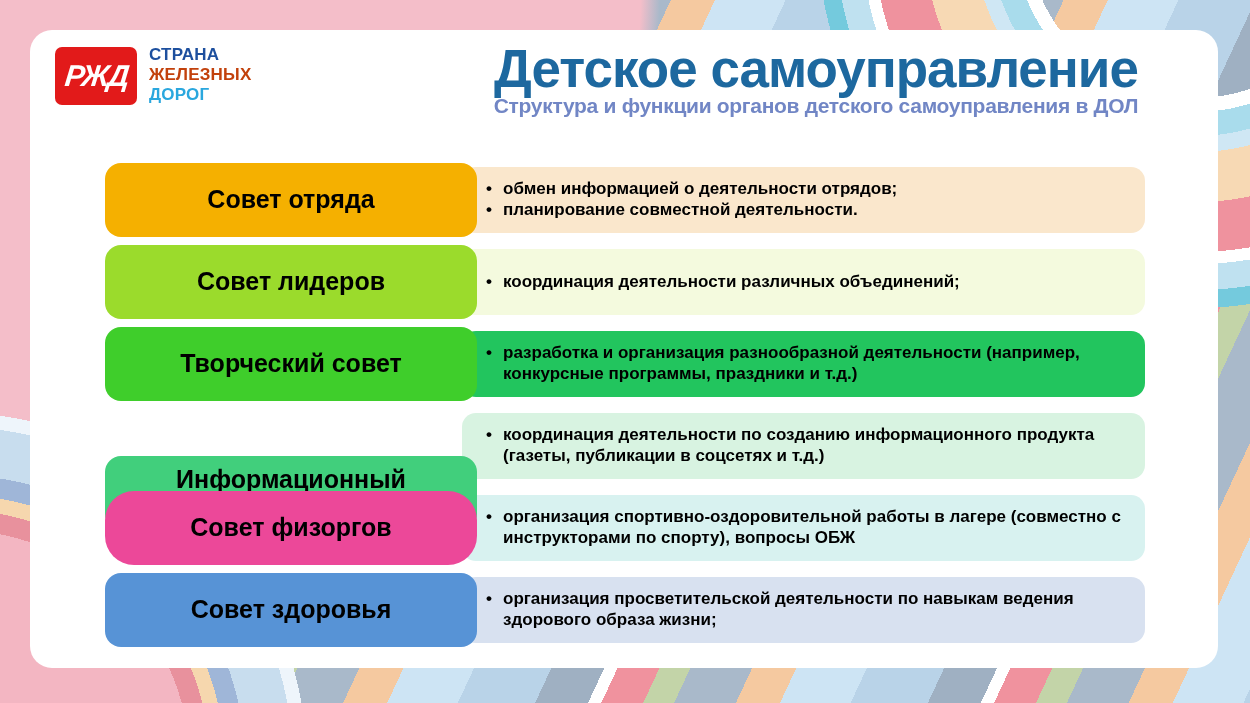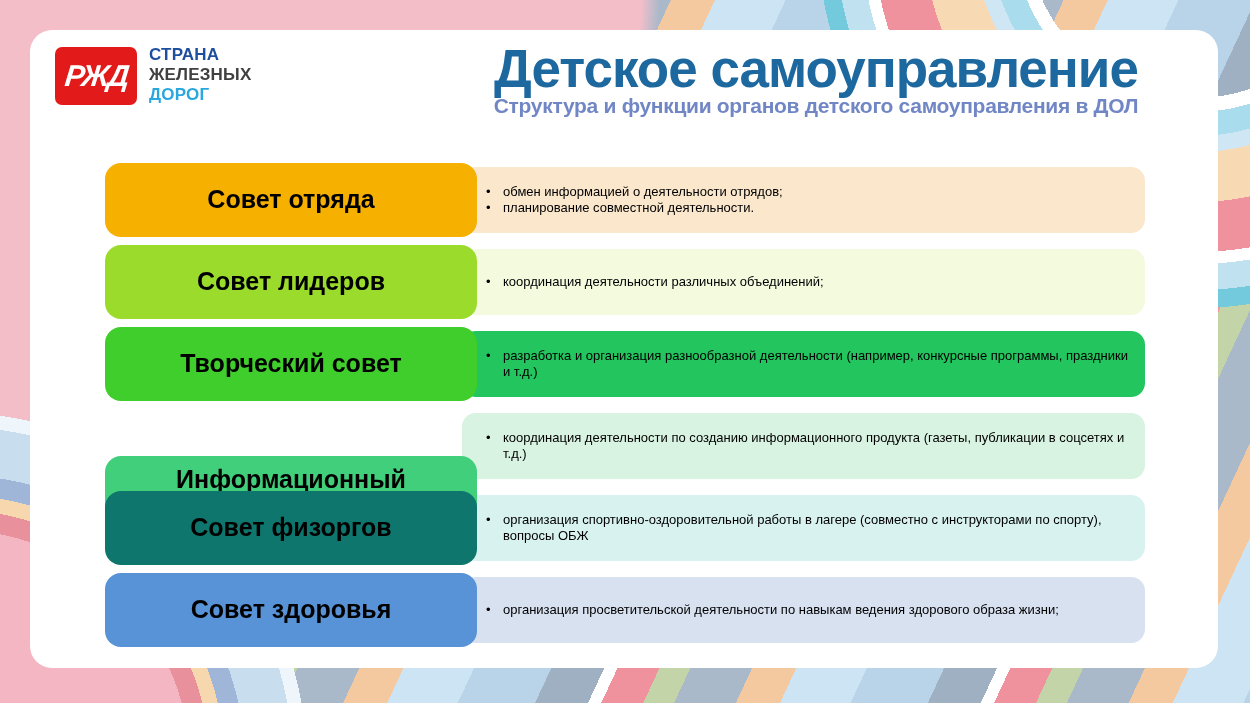--- a/index.html
+++ b/index.html
@@ -82,21 +82,21 @@
   .panel{
     position:absolute;left:432px;top:4px;width:683px;height:66px;
     border-radius:14px;display:flex;align-items:center;z-index:1;
     padding:0;
   }
   .panel ul{
     margin:0;padding:0 14px 0 24px;list-style:none;
   }
   .panel li{
     position:relative;padding-left:17px;
-    font-size:13px;font-weight:normal;color:#000;line-height:1.22;
+    font-size:17px;font-weight:bold;color:#000;line-height:1.22;
   }
   .panel li::before{
     content:"\2022";position:absolute;left:0;top:0;
   }
   .label-box{
     position:absolute;left:75px;top:0;width:372px;height:74px;
     border-radius:16px;display:flex;align-items:center;justify-content:center;
     z-index:2;text-align:center;
     font-size:25px;font-weight:bold;color:#000;line-height:1.1;
     white-space:pre-line;
@@ -108,21 +108,21 @@
 <div class="stage">
   <div class="bg"></div>
 
   <div class="card">
 
     <div class="logo-badge" style="background: rgb(226, 26, 26);">
       <span class="logo-monogram">РЖД</span>
     </div>
     <div class="logo-text">
       <div style="color: rgb(29, 79, 158);">СТРАНА</div>
-      <div style="color: #404040;">ЖЕЛЕЗНЫХ</div>
+      <div style="color: #c2410c;">ЖЕЛЕЗНЫХ</div>
       <div style="color: rgb(42, 167, 222);">ДОРОГ</div>
     </div>
 
     <div class="title" style="color: rgb(29, 104, 159);">Детское самоуправление</div>
     <div class="subtitle" style="color: rgb(113, 134, 197);">Структура и функции органов детского самоуправления в ДОЛ</div>
 
     <div class="rows">
 
       <div class="row">
         <div class="panel" style="background: rgb(250, 231, 204);">
@@ -161,21 +161,21 @@
         <div class="label-box" style="background: rgb(65, 207, 124); margin-top: 47px;">Информационный
 совет</div>
       </div>
 
       <div class="row">
         <div class="panel" style="background: rgb(216, 242, 240);">
           <ul>
             <li>организация спортивно-оздоровительной работы в лагере (совместно с инструкторами по спорту), вопросы ОБЖ</li>
           </ul>
         </div>
-        <div class="label-box" style="background: #0f766e;">Совет физоргов</div>
+        <div class="label-box" style="background: #ec4899; border-radius: 29px;">Совет физоргов</div>
       </div>
 
       <div class="row">
         <div class="panel" style="background: rgb(216, 225, 240);">
           <ul>
             <li>организация просветительской деятельности по навыкам ведения здорового образа жизни;</li>
           </ul>
         </div>
         <div class="label-box" style="background: rgb(87, 147, 214);">Совет здоровья</div>
       </div>

